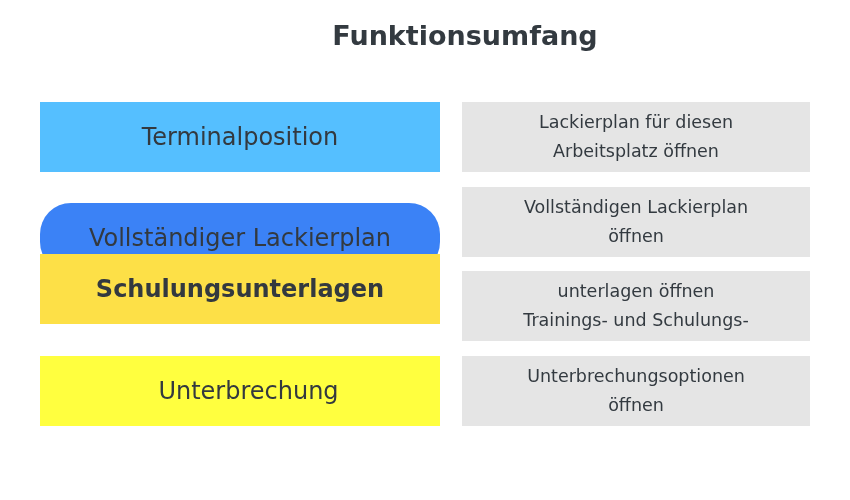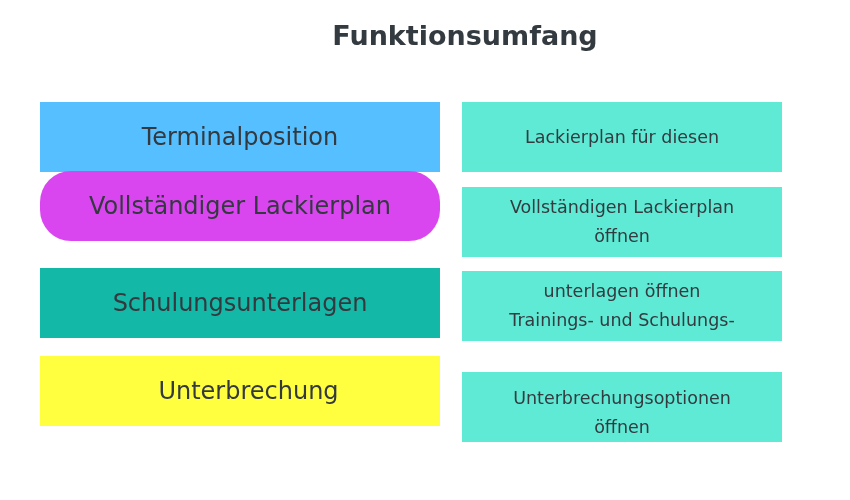--- a/index.html
+++ b/index.html
@@ -3,56 +3,57 @@
 <meta charset="utf-8">
 <style>
   html, body { margin:0; padding:0; }
   body { width:850px; height:500px; background:#ffffff; position:relative; overflow:hidden;
          font-family:"DejaVu Sans", "Liberation Sans", sans-serif; color:#333a40; }
   .title { position:absolute; top:20px; left:0; width:850px; text-align:center;
            font-size:27px; font-weight:bold; color:#333a40; letter-spacing:0px;margin-left:40px; }
   .box { position:absolute; display:flex; align-items:center; justify-content:center;
          text-align:center; box-sizing:border-box; }
   .left { left:40px; width:400px; height:70px; font-size:24px; color:#33393f; }
-  .right { left:462px; width:320px; height:70px; font-size:17.5px; line-height:29px;
-           background:#5eead4; color:#333a40; padding:0 27px; }
+  .right { left:462px; width:348px; height:70px; font-size:17.5px; line-height:29px;
+           background:#e5e5e5; color:#333a40; padding:0 27px; }
 </style>
 </head>
 <body>
 
 <div class="title">Funktionsumfang</div>
 
 <div class="box left" style="top:102px;background:#55bfff;">
     <span>Terminalposition</span>
   </div>
-<div class="box left" style="top:171px;background:#d946ef;border-radius:31px;">
+<div class="box left" style="top:203px;background:#3b82f6;border-radius:31px;">
     <span>Vollständiger Lackierplan</span>
   </div>
-<div class="box left" style="top:268px;background:#14b8a6;">
+<div class="box left" style="top:254px;background:#fde047;font-weight:bold;">
     <span>Schulungsunterlagen</span>
   </div>
 <div class="box left" style="top:356px;background:#ffff3f;padding-left:17px;">
     <span>Unterbrechung</span>
   </div>
 
 <div class="box right" style="top:102px;">
     <div>
       <div>Lackierplan für diesen</div>
+      <div>Arbeitsplatz öffnen</div>
     </div>
   </div>
 <div class="box right" style="top:187px;align-items:center;">
     <div>
       <div>Vollständigen Lackierplan</div>
       <div>öffnen</div>
     </div>
   </div>
 <div class="box right" style="top:271px;">
     <div>
       <div>unterlagen öffnen</div>
       <div>Trainings- und Schulungs-</div>
     </div>
   </div>
-<div class="box right" style="top:372px;align-items:flex-end;">
+<div class="box right" style="top:356px;">
     <div>
       <div>Unterbrechungsoptionen</div>
       <div>öffnen</div>
     </div>
   </div>
 
 </body></html>

